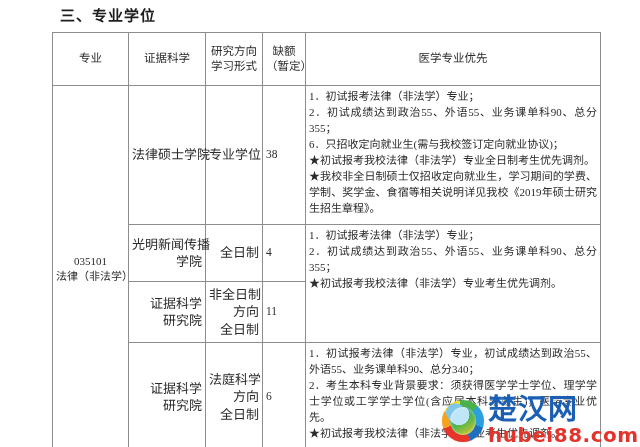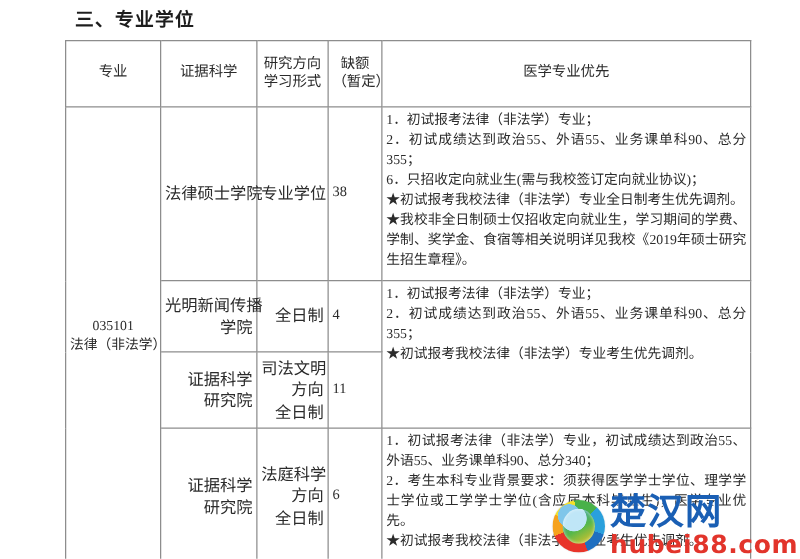--- a/index.html
+++ b/index.html
@@ -264,21 +264,21 @@
             <p>★初试报考我校法律（非法学）专业考生优先调剂。</p>
           </td>
         </tr>
 
         <tr class="row-3">
           <td class="cell-center">
             <span class="ln">证据科学</span>
             <span class="ln">研究院</span>
           </td>
           <td class="cell-center">
-            <span class="ln">司法文明</span>
+            <span class="ln">非全日制</span>
             <span class="ln">方向</span>
             <span class="ln">全日制</span>
           </td>
           <td class="quota-cell">11</td>
         </tr>
 
         <tr class="row-4">
           <td class="cell-center">
             <span class="ln">证据科学</span>
             <span class="ln">研究院</span>

